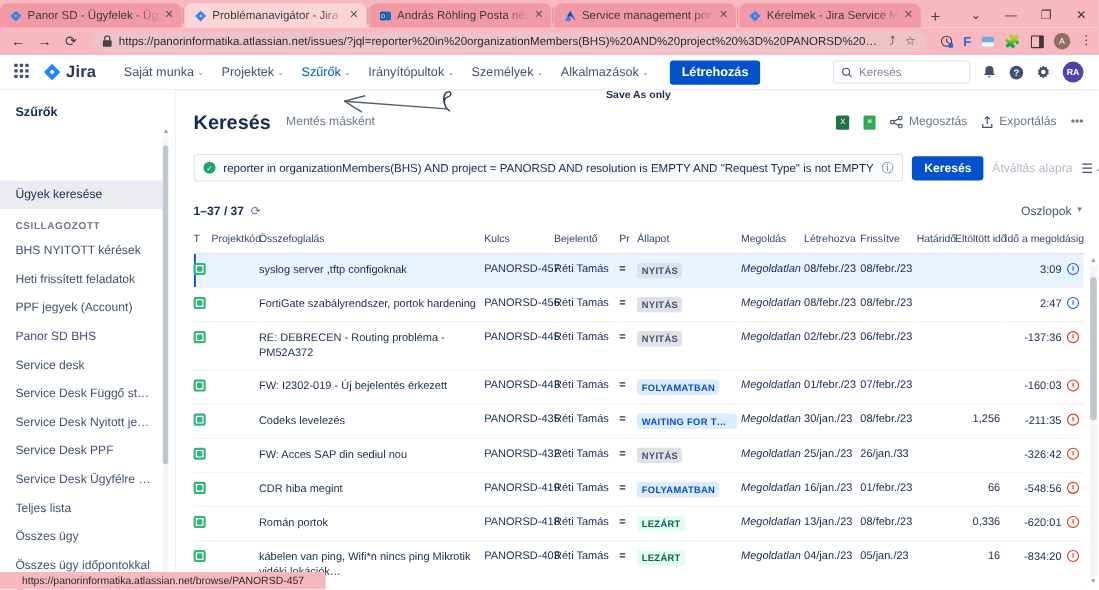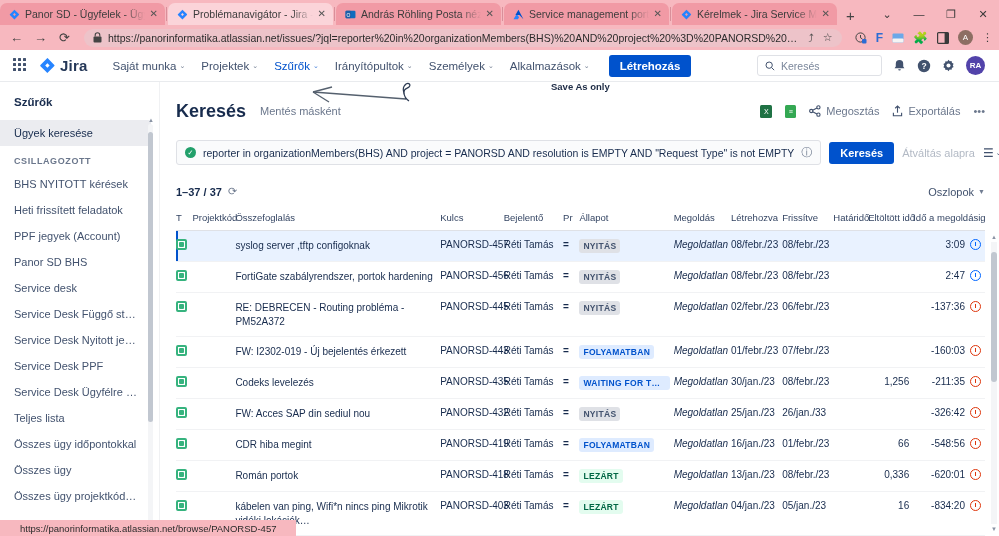--- a/index.html
+++ b/index.html
@@ -102,21 +102,21 @@
   .sidebar {
     width: 160px; flex: none; background: #fff; padding: 14px 0 0 0;
     position: relative; border-right: 1px solid #f0f1f3;
   }
   .sidebar-title { font-size: 11.5px; font-weight: 700; color: #172b4d; padding: 0 14px 12px; }
   .side-item {
     font-size: 11px; color: #42526e; padding: 7px 14px;
     white-space: nowrap; overflow: hidden; text-overflow: ellipsis;
     border-radius: 0 3px 3px 0; margin-right: 8px;
   }
-  .side-item.selected { background: #ebecf0; color: #172b4d; }
+  .side-item.selected { background: #ebecf0; color: #172b4d; margin-top: 44px; }
   .side-section {
     font-size: 9px; font-weight: 700; color: #6b778c; letter-spacing: .6px;
     padding: 10px 14px 5px;
   }
   .side-scroll {
     position: absolute; right: 6px; top: 42px; bottom: 6px; width: 5px;
   }
   .side-scroll .track { position: absolute; inset: 0; background: #f4f5f7; border-radius: 3px;}
   .side-scroll .thumb {
     position: absolute; top: 8px; height: 290px; left: 0; right: 0;
@@ -402,22 +402,22 @@
         <div class="side-item">BHS NYITOTT kérések</div>
         <div class="side-item">Heti frissített feladatok</div>
         <div class="side-item">PPF jegyek (Account)</div>
         <div class="side-item">Panor SD BHS</div>
         <div class="side-item">Service desk</div>
         <div class="side-item">Service Desk Függő státuszú…</div>
         <div class="side-item">Service Desk Nyitott jegyek</div>
         <div class="side-item">Service Desk PPF</div>
         <div class="side-item">Service Desk Ügyfélre vár je…</div>
         <div class="side-item">Teljes lista</div>
+        <div class="side-item">Összes ügy</div>
         <div class="side-item">Összes ügy időpontokkal</div>
-        <div class="side-item">Összes ügy</div>
         <div class="side-item">Összes ügy projektkódokkal</div>
       </div>
     <div class="side-scroll">
       <div class="track"></div>
       <div class="arrow">▲</div>
       <div class="thumb"></div>
     </div>
   </div>
 
   <div class="main">

